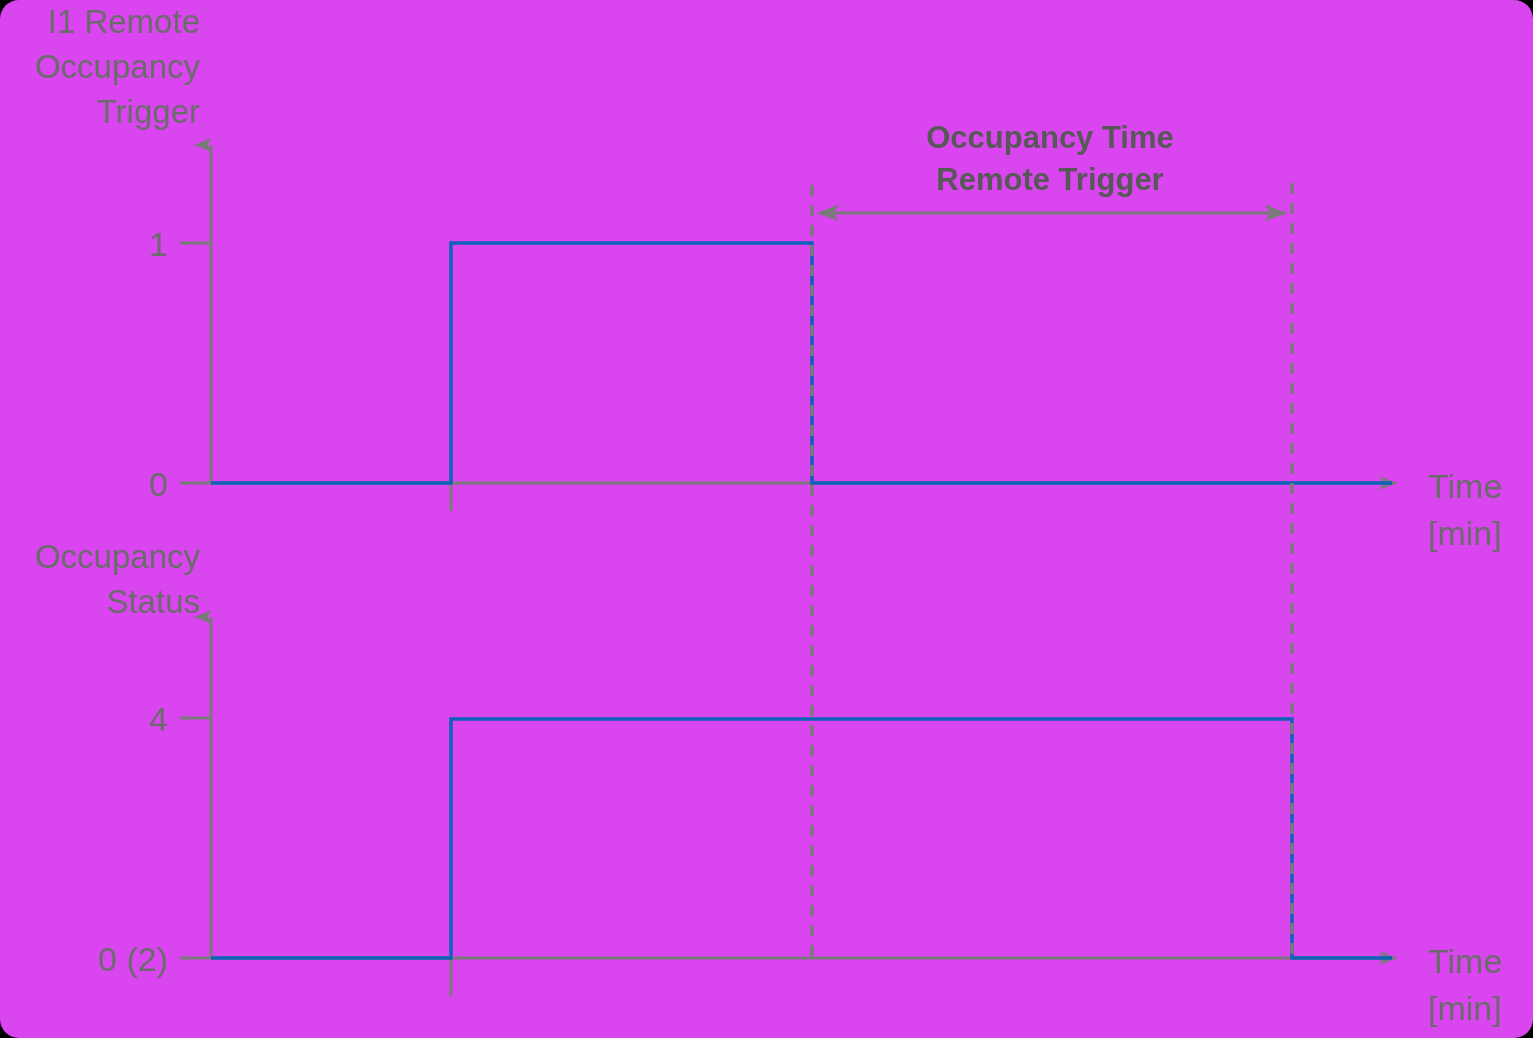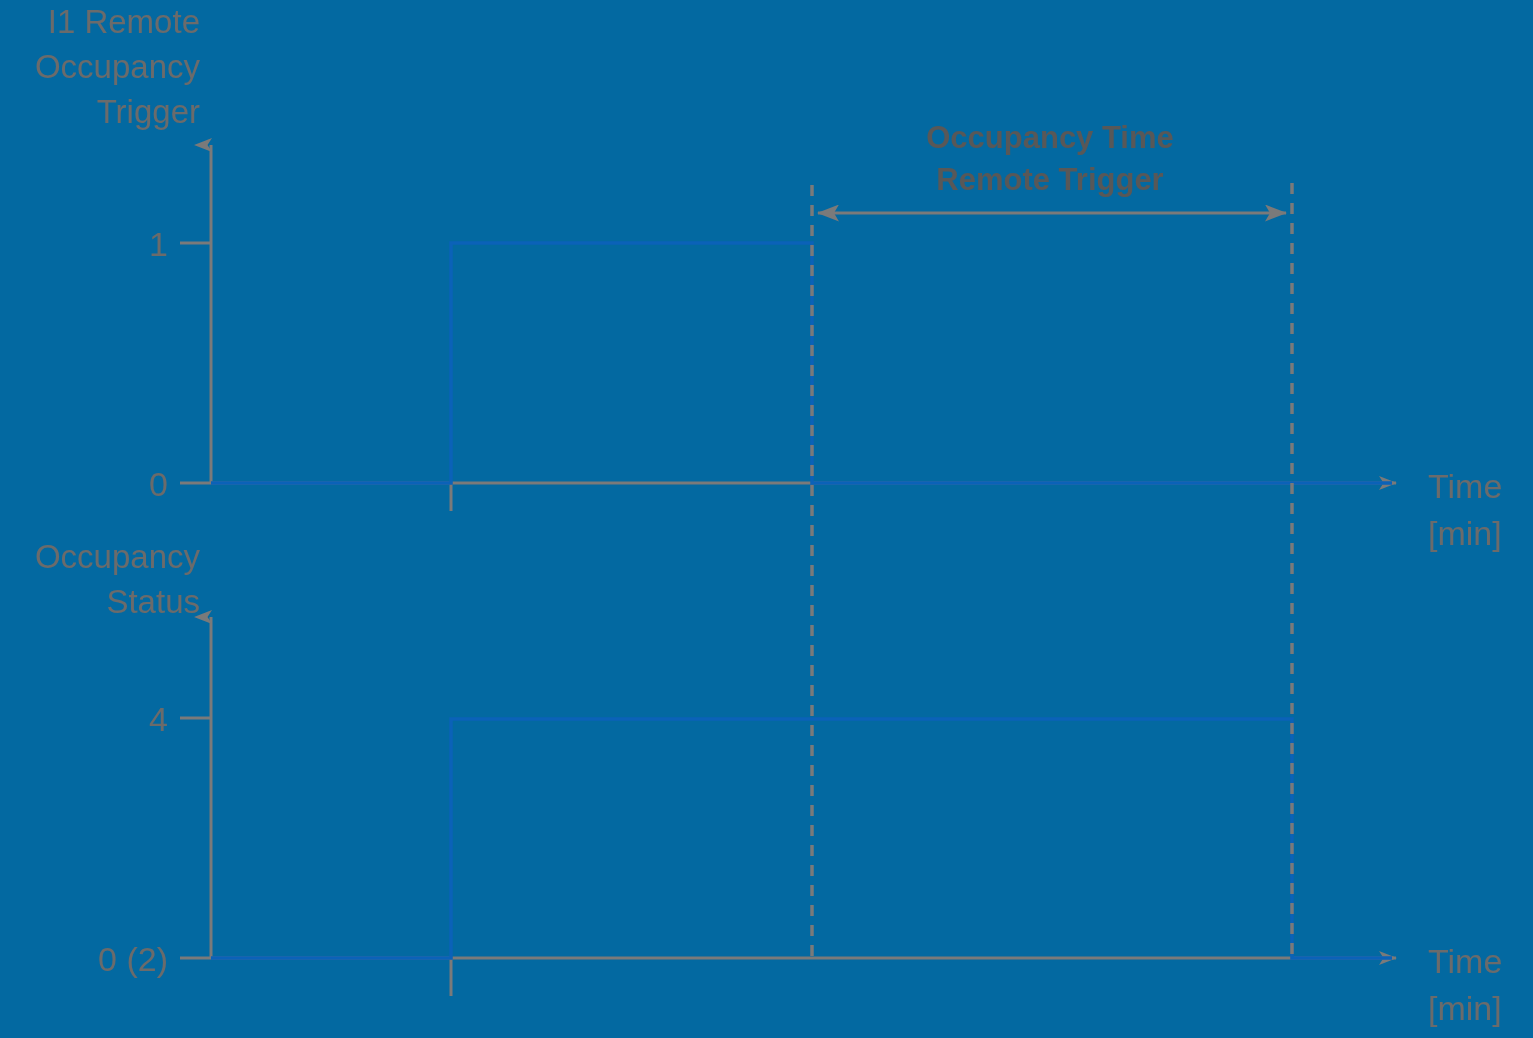--- a/index.html
+++ b/index.html
@@ -11,21 +11,22 @@
   body {
     width: 1533px;
     height: 1038px;
     overflow: hidden;
     font-family: "Liberation Sans", sans-serif;
   }
   #diagram-root {
     position: relative;
     width: 1533px;
     height: 1038px;
-    background: #0369a1;
+    background: #d946ef;
+    border-radius: 19px;
   }
   svg.diagram-canvas {
     position: absolute;
     top: 0;
     left: 0;
     width: 1533px;
     height: 1038px;
   }
   .axis-label-text {
     fill: #6b6b6b;

